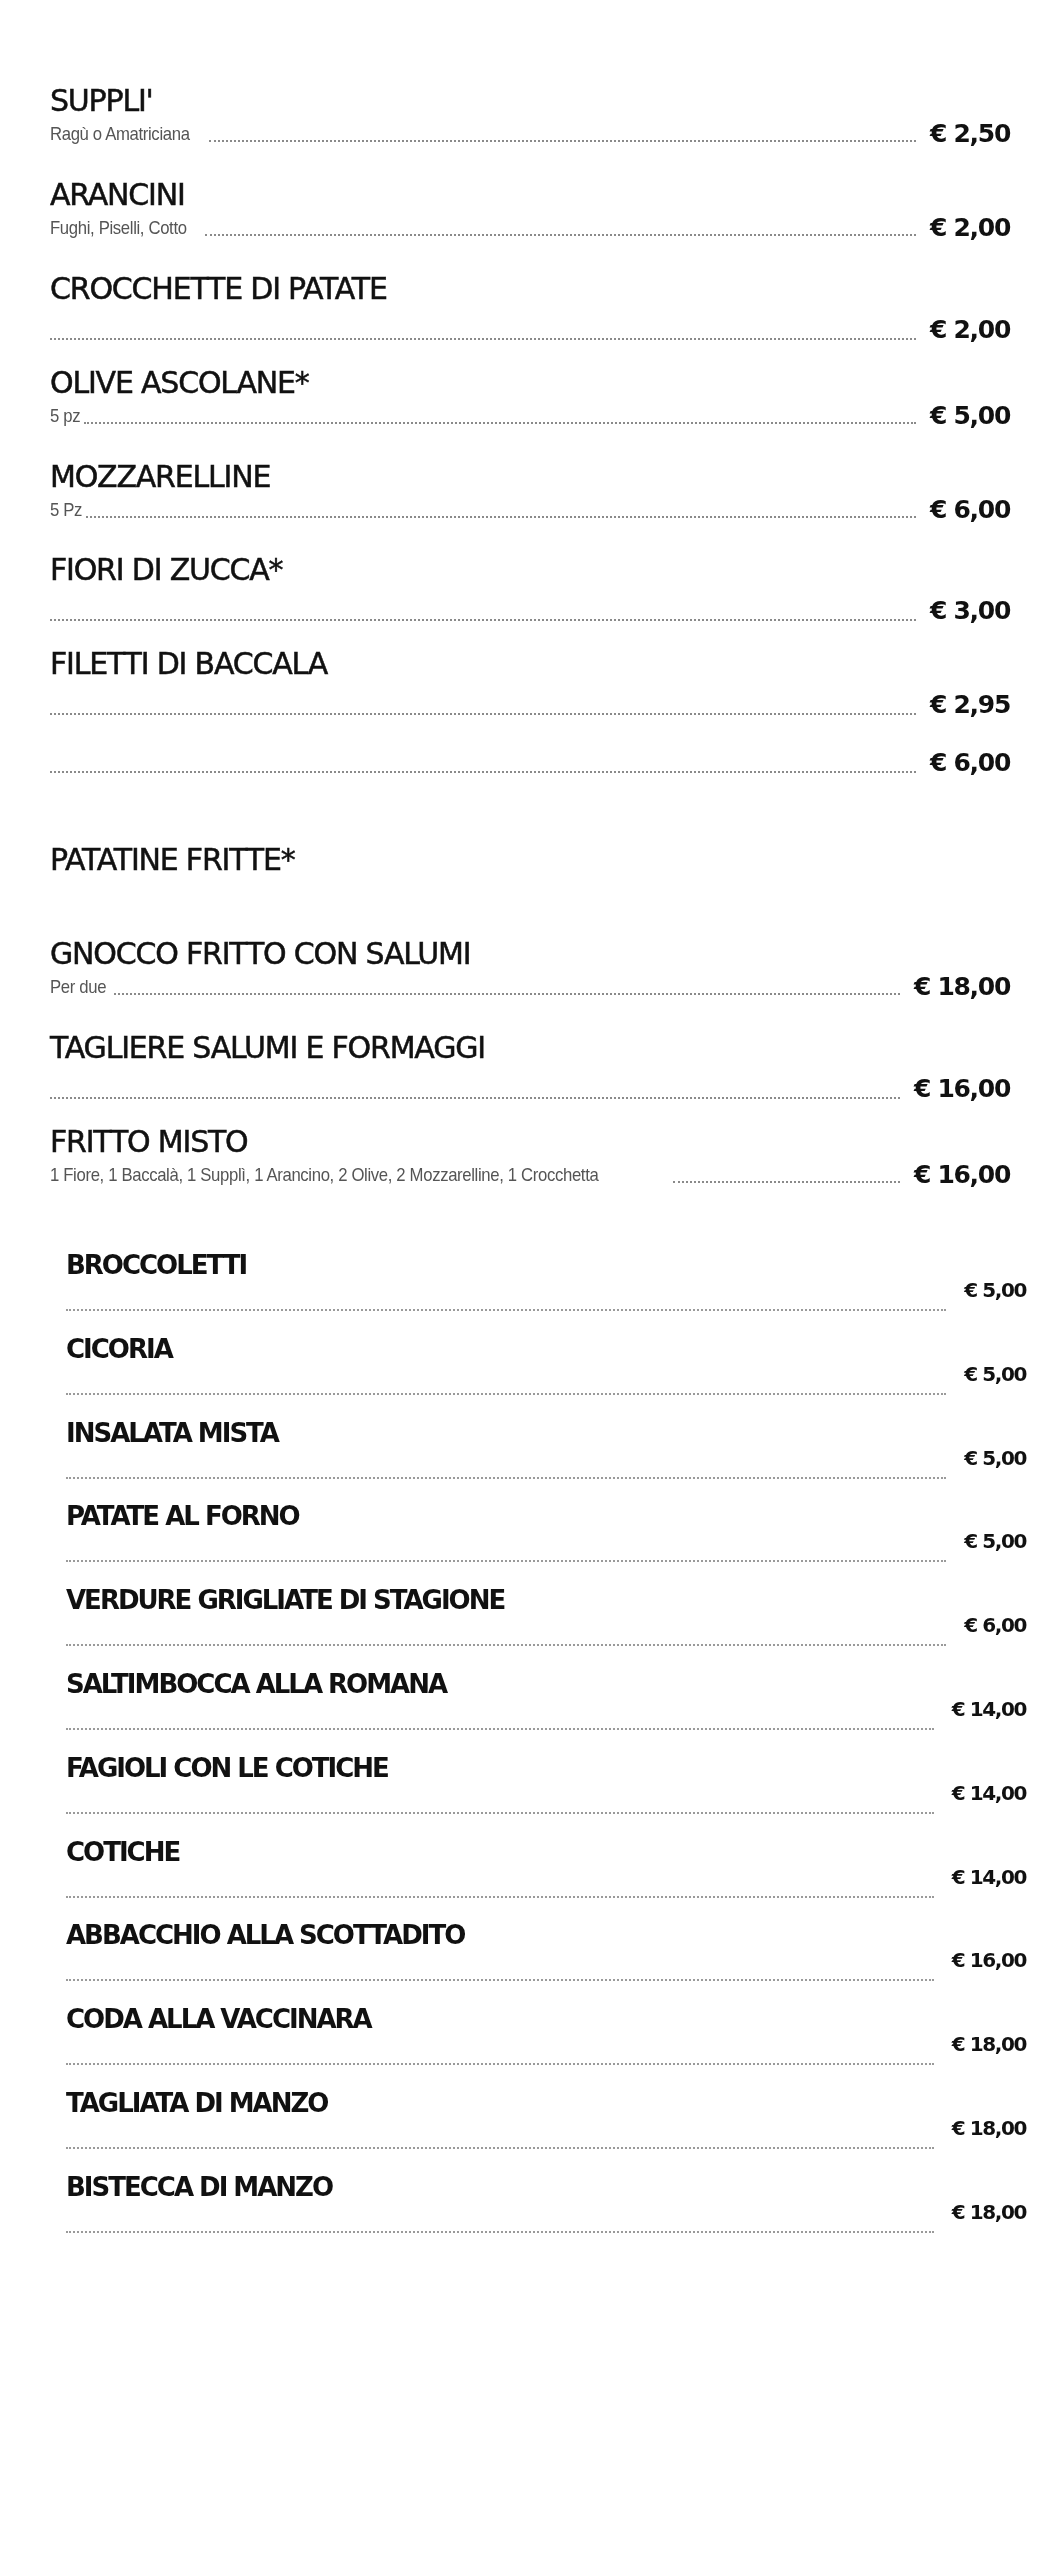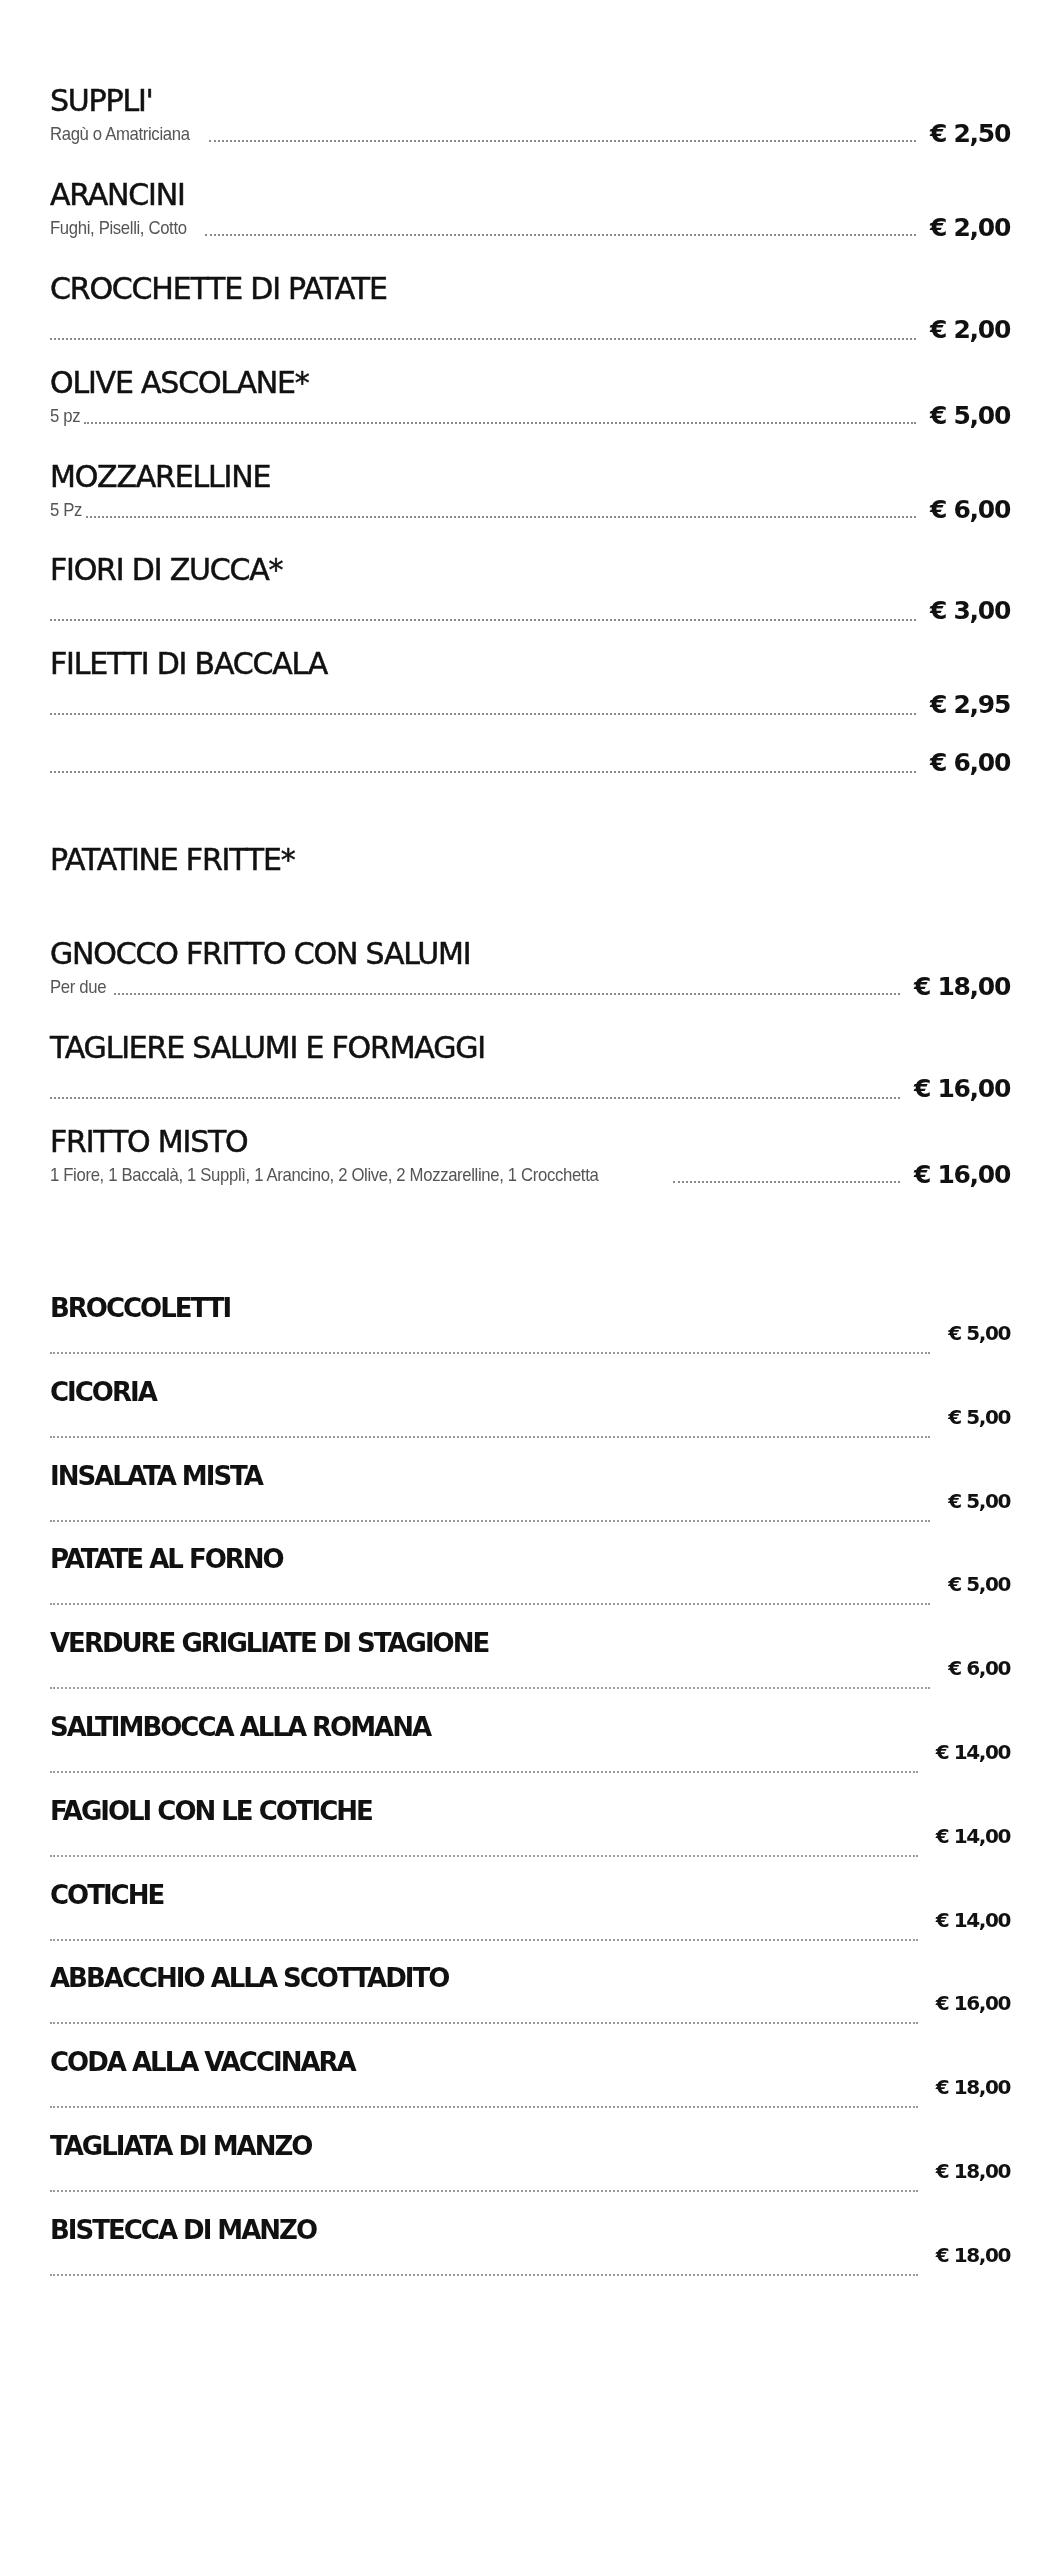--- a/index.html
+++ b/index.html
@@ -14,21 +14,21 @@
     overflow: hidden;
     font-family: "DejaVu Sans", sans-serif;
     color: #111111;
   }
   .menu {
     position: absolute;
     left: 50px;
     width: 960px;
   }
   #section-1 { top: 83px; }
-  #section-2 { top: 1292px; }
+  #section-2 { top: 1249px; margin-left: 16px; }
 
   
   .s1 .item {
     height: 93.9px;
     position: relative;
   }
   .s1 .name {
     font-family: "DejaVu Sans", sans-serif;
     font-size: 30px;
     line-height: 36px;

